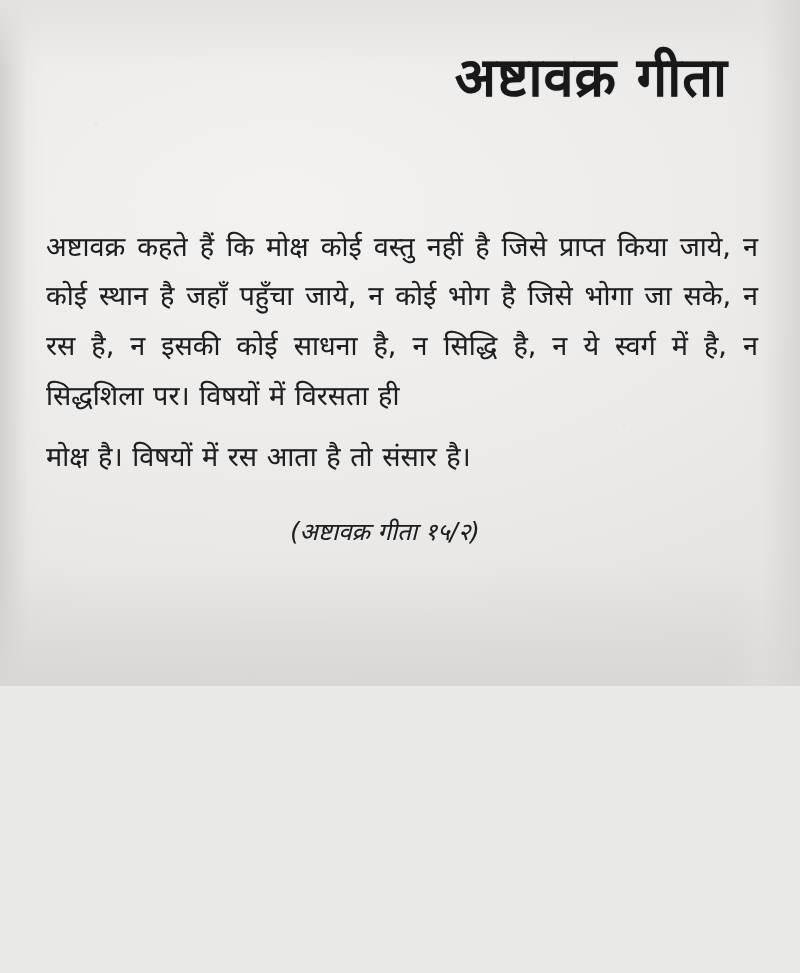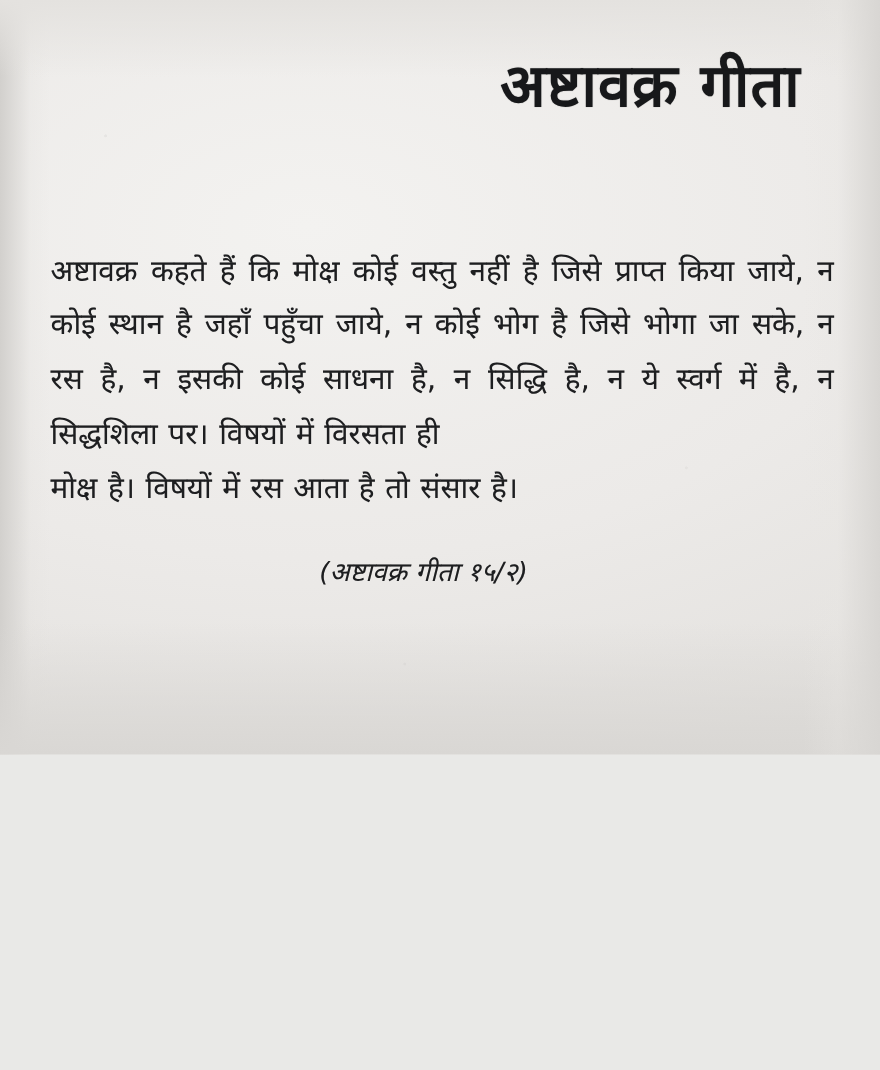--- a/index.html
+++ b/index.html
@@ -91,20 +91,21 @@
     text-justify: inter-word;
     word-spacing: 1px;
     text-shadow: 0 0 0.6px rgba(25,25,25,0.28);
   }
   .para:last-of-type {
     margin-bottom: 10px;
   }
   .para .last-line {
     display: block;
     text-align: left;
+    margin-top: 12px;
   }
 
   .citation {
     margin: 6px 34px 0 0;
     text-align: center;
     font-family: "DejaVu Sans", sans-serif;
     font-style: italic;
     font-size: 24px;
     color: #1d1e20;
     text-shadow: 0 0 0.6px rgba(25,25,25,0.28);

